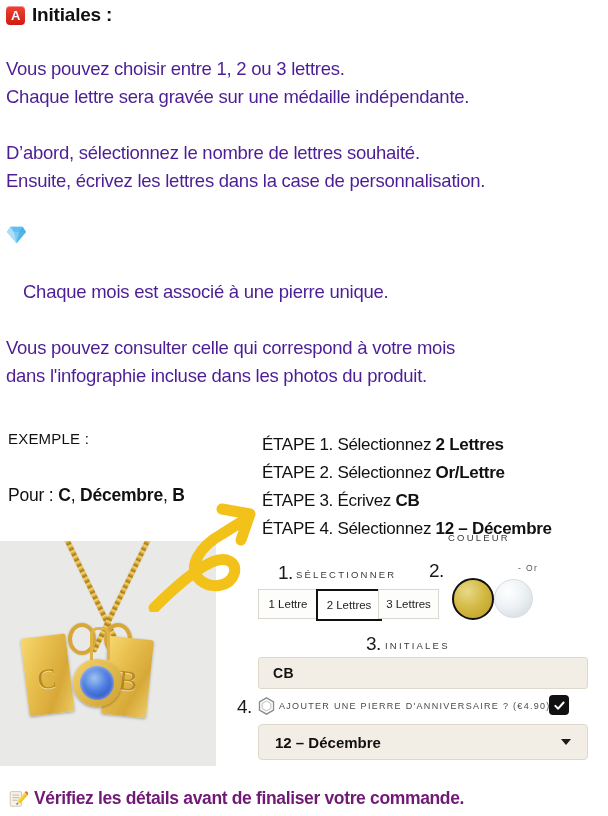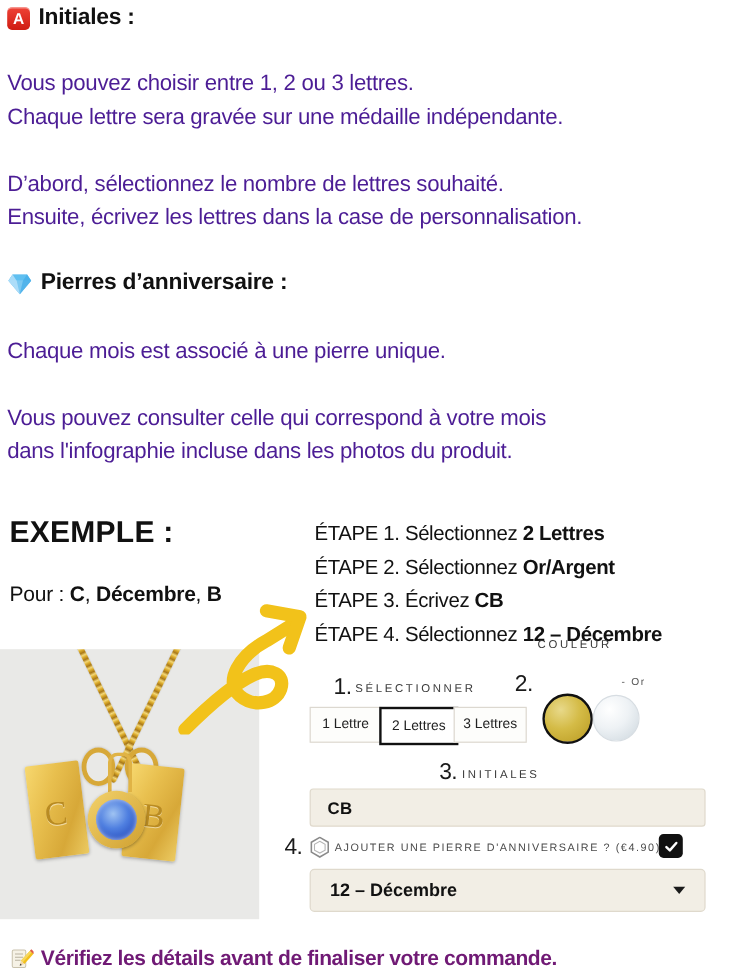--- a/index.html
+++ b/index.html
@@ -49,22 +49,22 @@
     display: flex; align-items: center; justify-content: center;
     line-height: 1;
     flex: 0 0 auto;
     box-shadow: inset 0 1px 0 rgba(255,255,255,.45);
   }
   .icon-gem { width: 21px; height: 19px; flex: 0 0 auto; }
   .icon-memo { width: 20px; height: 19px; flex: 0 0 auto; }
 
   
   .exemple-title {
-    font-size: 25px;
-    font-weight: 700;
+    font-size: 15px;
+    font-weight: 400;
     letter-spacing: 0.2px;
     white-space: nowrap;
   }
   .pour-line {
     font-size: 17.5px;
     font-weight: 400;
     letter-spacing: -0.2px;
     white-space: nowrap;
   }
   .pour-line b { font-weight: bold; }
@@ -258,43 +258,42 @@
 <div class="section-head abs" style="left:6px; top:225px;">
   <span class="icon-gem">
     <svg viewBox="0 0 24 22" width="21" height="19" aria-hidden="true">
       <polygon points="5,2 19,2 23,8 12,21 1,8" fill="#9fd4f5"></polygon>
       <polygon points="5,2 19,2 23,8 1,8" fill="#5fbff0"></polygon>
       <polygon points="1,8 12,21 23,8" fill="#7cc9f2"></polygon>
       <polygon points="5,2 9,8 12,21 1,8" fill="#b9e2fa" opacity=".8"></polygon>
       <polygon points="19,2 15,8 12,21 23,8" fill="#3da9e6" opacity=".65"></polygon>
     </svg>
   </span>
-  <span>Pierres d’anniversaire :</span>
-</div>
-
-<div class="body-line abs" style="left:6px; top:281px;">Chaque mois est associé à une pierre unique.</div>
+</div>
+
+<div class="body-line abs" style="left:23px; top:281px;">Chaque mois est associé à une pierre unique.</div>
 <div class="body-line abs" style="left:6px; top:337px;text-align:center;">Vous pouvez consulter celle qui correspond à votre mois</div>
 <div class="body-line abs" style="left:6px; top:365px;">dans l'infographie incluse dans les photos du produit.</div>
 
 <div class="exemple-title abs" style="left:8px; top:430px;">EXEMPLE :</div>
 
 <div class="pour-line abs" style="left:8px; top:470px;margin-top:15px;">
   <span>Pour :</span>
   <b>C</b><span>,</span>
   <b>Décembre</b><span>,</span>
   <b>B</b>
 </div>
 
 <div class="etape abs" style="left:262px; top:436px;">
   <span>ÉTAPE 1. Sélectionnez</span>
   <b>2 Lettres</b>
 </div>
 <div class="etape abs" style="left:262px; top:464px;">
   <span>ÉTAPE 2. Sélectionnez</span>
-  <b>Or/Argent</b>
+  <b>Or/Lettre</b>
 </div>
 <div class="etape abs" style="left:262px; top:492px;">
   <span>ÉTAPE 3. Écrivez</span>
   <b>CB</b>
 </div>
 <div class="etape abs" style="left:262px; top:520px;">
   <span>ÉTAPE 4. Sélectionnez</span>
   <b>12 – Décembre</b>
 </div>
 

